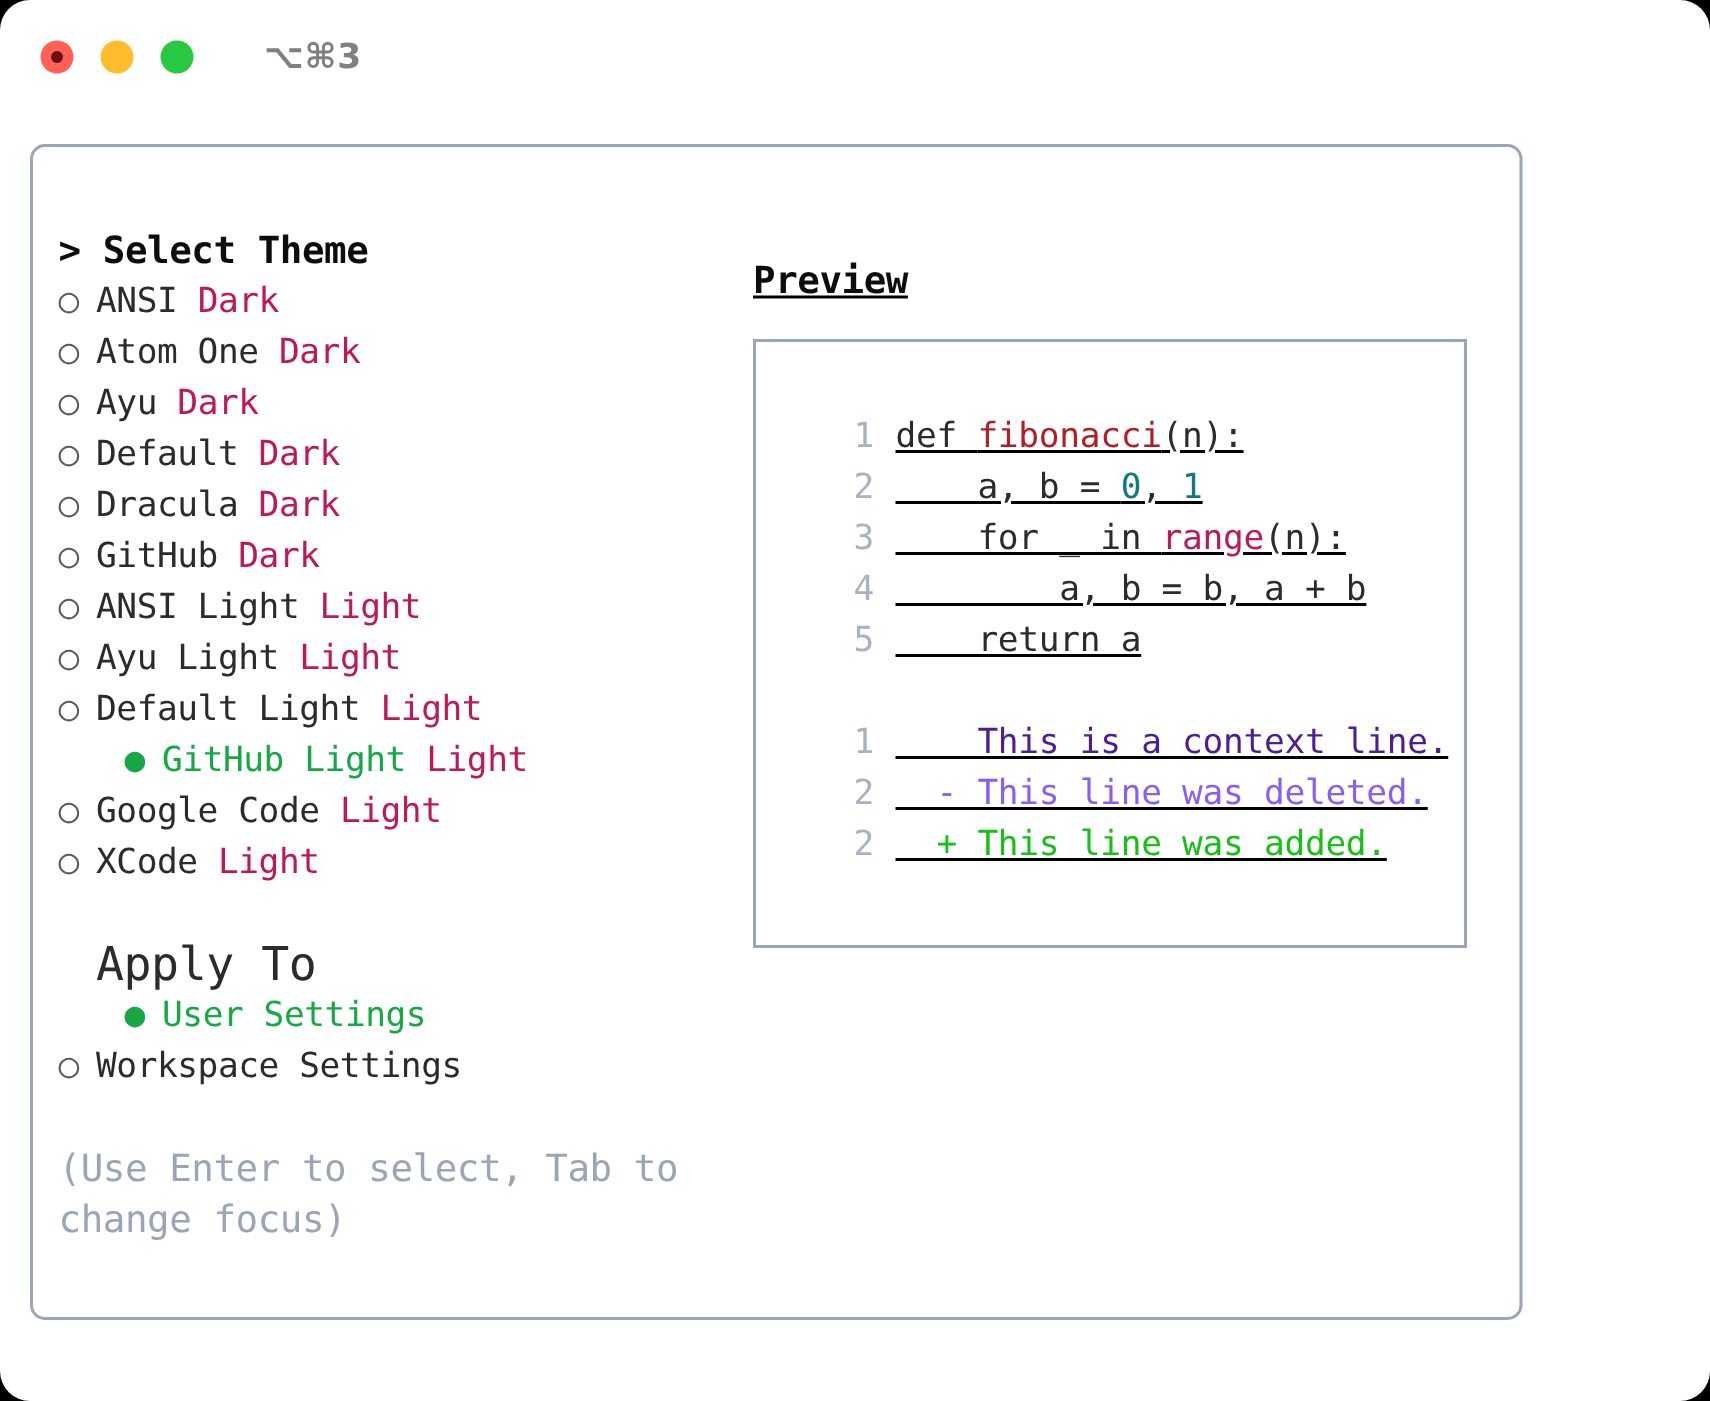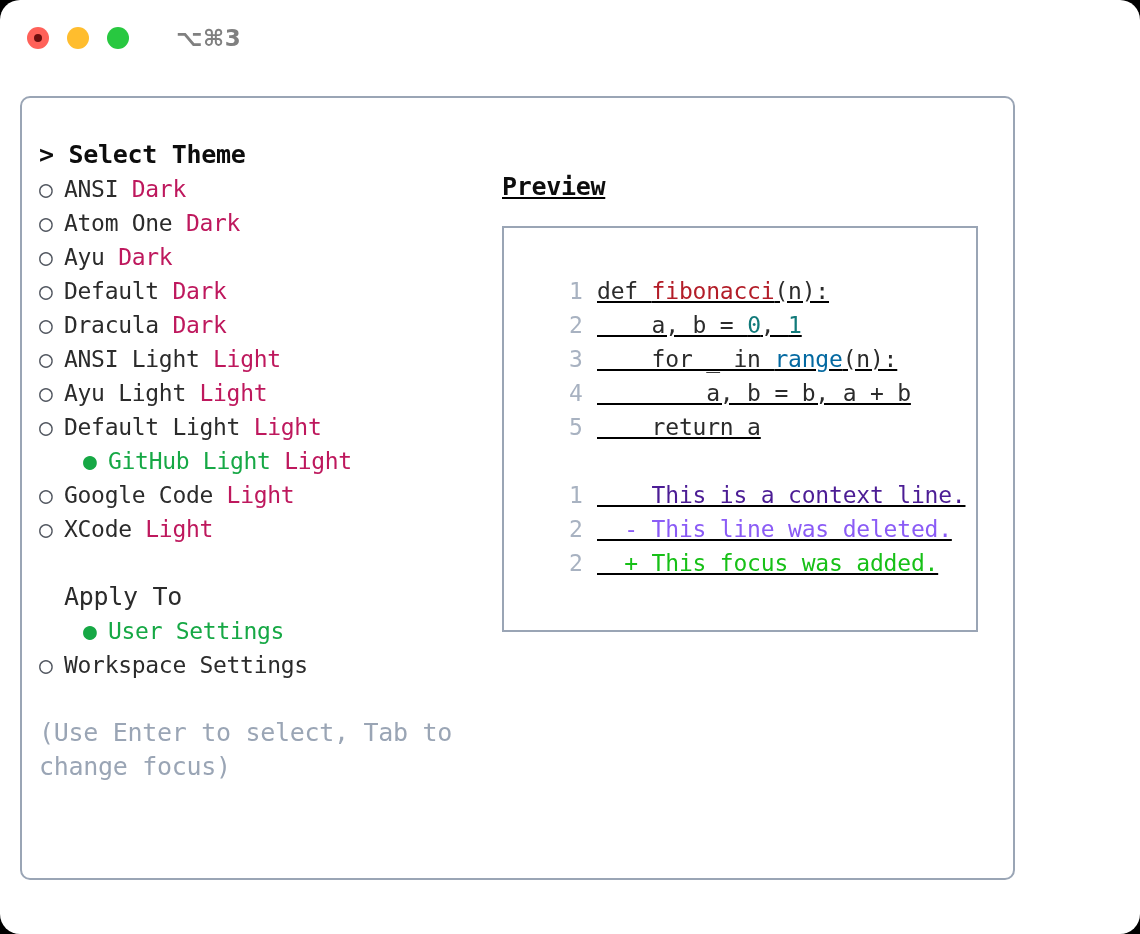--- a/index.html
+++ b/index.html
@@ -91,21 +91,21 @@
     position: absolute;
     left: 0;
     top: 0;
     right: 0;
     bottom: 0;
     display: flex;
   }
 
   .col-left {
     width: 465px;
-    padding: 40px 0 0 17px;
+    padding: 52px 0 0 17px;
     box-sizing: border-box;
   }
   .col-right {
     flex: 1;
     padding: 72px 0 0 15px;
     box-sizing: border-box;
     text-decoration: underline;
   }
 
   
@@ -130,21 +130,21 @@
     color: #555a63;
   }
   .opt-row.selected { color: #16a845; margin-left: 44px; }
   .opt-row.selected .bullet { color: #16a845; }
   .badge {
     color: #be185d;
   }
   .spacer-row { height: 34px; }
 
   .apply-head {
-    font-size: 25px;
+    font-size: 31px;
     color: #2b2b2b;
     line-height: 34px;
     white-space: pre;
     letter-spacing: -0.3px;
   }
 
   .hint {
     margin-top: 34px;
     font-size: 25px;
     line-height: 34px;
@@ -180,21 +180,21 @@
   }
   .lnum {
     display: inline-block;
     width: 28px;
     color: #a8b2c1;
   }
   .blank-line { height: 34px; }
 
   .tok-fn   { color: #b31d28; }
   .tok-num  { color: #117a7a; }
-  .tok-call { color: #0369a1; }
+  .tok-call { color: #be185d; }
   .tok-ctx  { color: #4c1d95; }
   .tok-del  { color: #8b5cf6; }
   .tok-add  { color: #17c017; }
 </style>
 </head>
 <body>
 
 <div class="window">
 
   <div class="titlebar">
@@ -210,20 +210,21 @@
     <div class="card-inner">
 
       <div class="col-left">
         <div class="section-head">&gt; Select Theme</div>
         <div id="theme-items">
             <div class="opt-row"><span class="bullet">○</span><span>ANSI</span><span> </span><span class="badge">Dark</span></div>
             <div class="opt-row"><span class="bullet">○</span><span>Atom One</span><span> </span><span class="badge">Dark</span></div>
             <div class="opt-row"><span class="bullet">○</span><span>Ayu</span><span> </span><span class="badge">Dark</span></div>
             <div class="opt-row"><span class="bullet">○</span><span>Default</span><span> </span><span class="badge">Dark</span></div>
             <div class="opt-row"><span class="bullet">○</span><span>Dracula</span><span> </span><span class="badge">Dark</span></div>
+            <div class="opt-row"><span class="bullet">○</span><span>GitHub</span><span> </span><span class="badge">Dark</span></div>
             <div class="opt-row"><span class="bullet">○</span><span>ANSI Light</span><span> </span><span class="badge">Light</span></div>
             <div class="opt-row"><span class="bullet">○</span><span>Ayu Light</span><span> </span><span class="badge">Light</span></div>
             <div class="opt-row"><span class="bullet">○</span><span>Default Light</span><span> </span><span class="badge">Light</span></div>
             <div class="opt-row selected"><span class="bullet">●</span><span>GitHub Light</span><span> </span><span class="badge">Light</span></div>
             <div class="opt-row"><span class="bullet">○</span><span>Google Code</span><span> </span><span class="badge">Light</span></div>
             <div class="opt-row"><span class="bullet">○</span><span>XCode</span><span> </span><span class="badge">Light</span></div>
           </div>
 
         <div class="spacer-row"></div>
 
@@ -243,21 +244,21 @@
               <div class="code-line"><span class="lnum">1</span><span>def </span><span class="tok-fn">fibonacci</span><span>(n):</span></div>
               <div class="code-line"><span class="lnum">2</span><span>    a, b = </span><span class="tok-num">0</span><span>, </span><span class="tok-num">1</span></div>
               <div class="code-line"><span class="lnum">3</span><span>    for _ in </span><span class="tok-call">range</span><span>(n):</span></div>
               <div class="code-line"><span class="lnum">4</span><span>        a, b = b, a + b</span></div>
               <div class="code-line"><span class="lnum">5</span><span>    return a</span></div>
             </div>
           <div class="blank-line"></div>
           <div id="diff-block">
               <div class="code-line"><span class="lnum">1</span><span class="tok-ctx">    This is a context line.</span></div>
               <div class="code-line"><span class="lnum">2</span><span class="tok-del">  - This line was deleted.</span></div>
-              <div class="code-line"><span class="lnum">2</span><span class="tok-add">  + This focus was added.</span></div>
+              <div class="code-line"><span class="lnum">2</span><span class="tok-add">  + This line was added.</span></div>
             </div>
         </div>
       </div>
 
     </div>
   </div>
 
 </div>
 
 </body></html>

